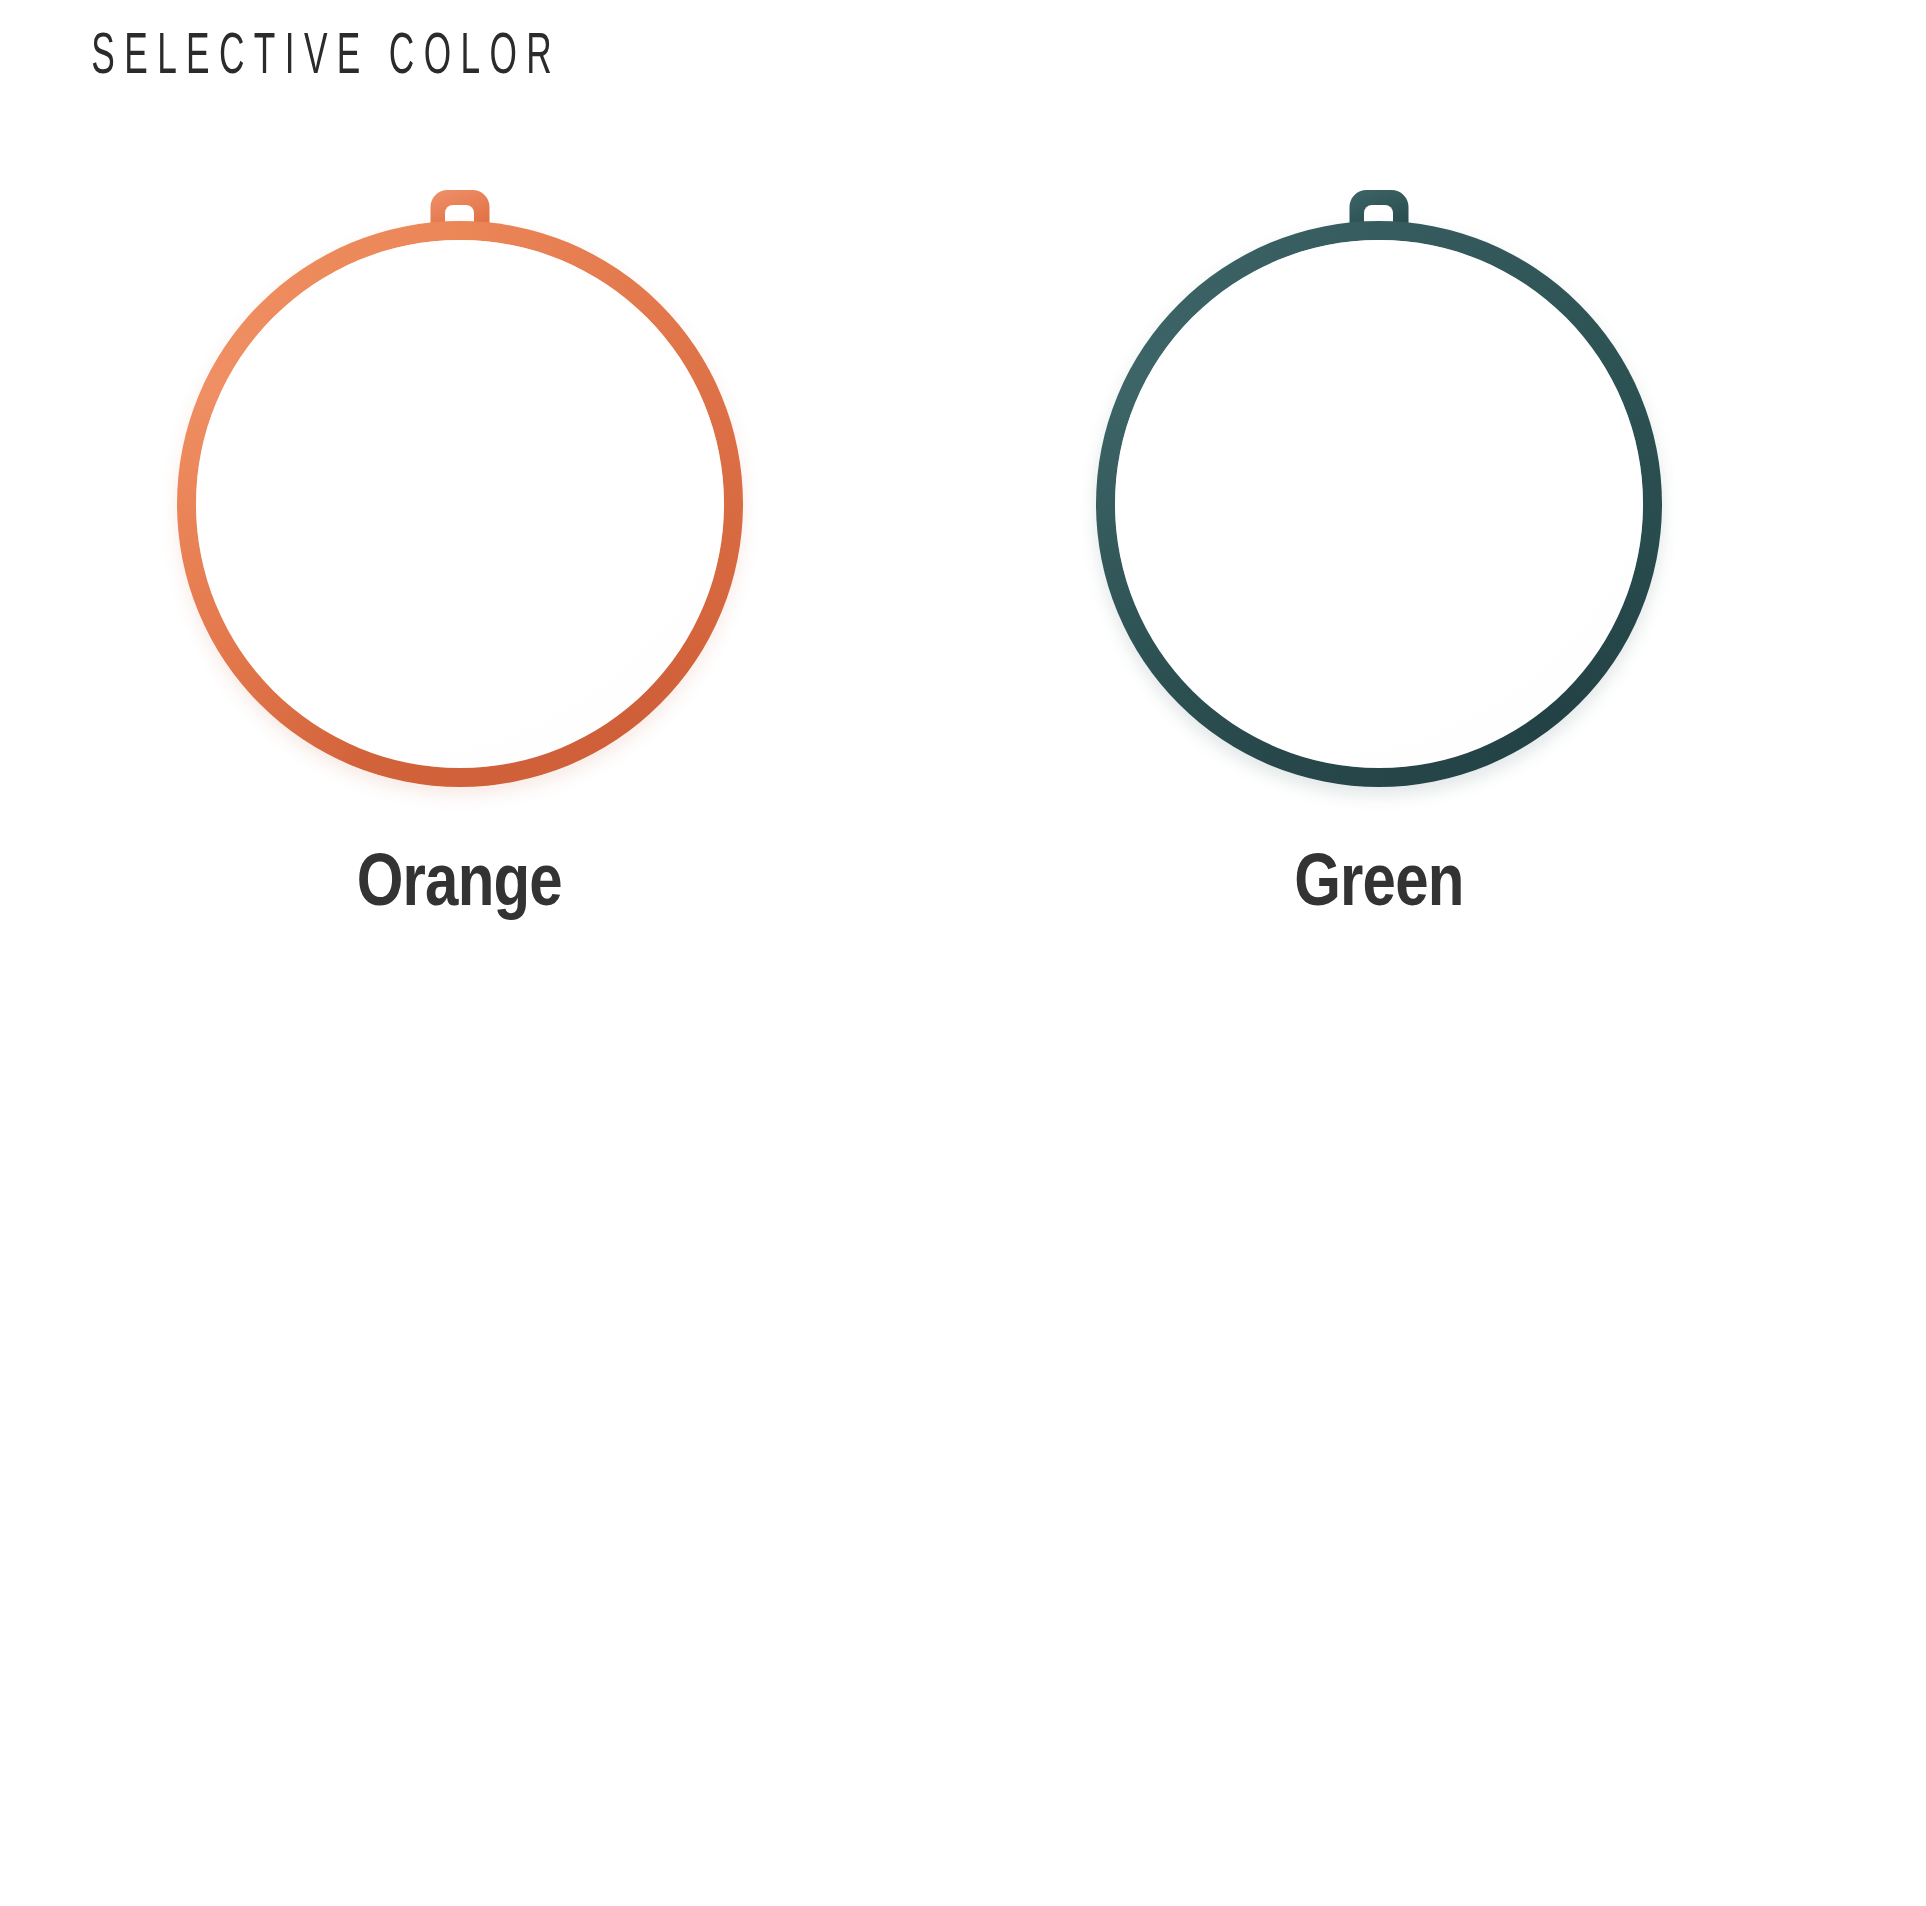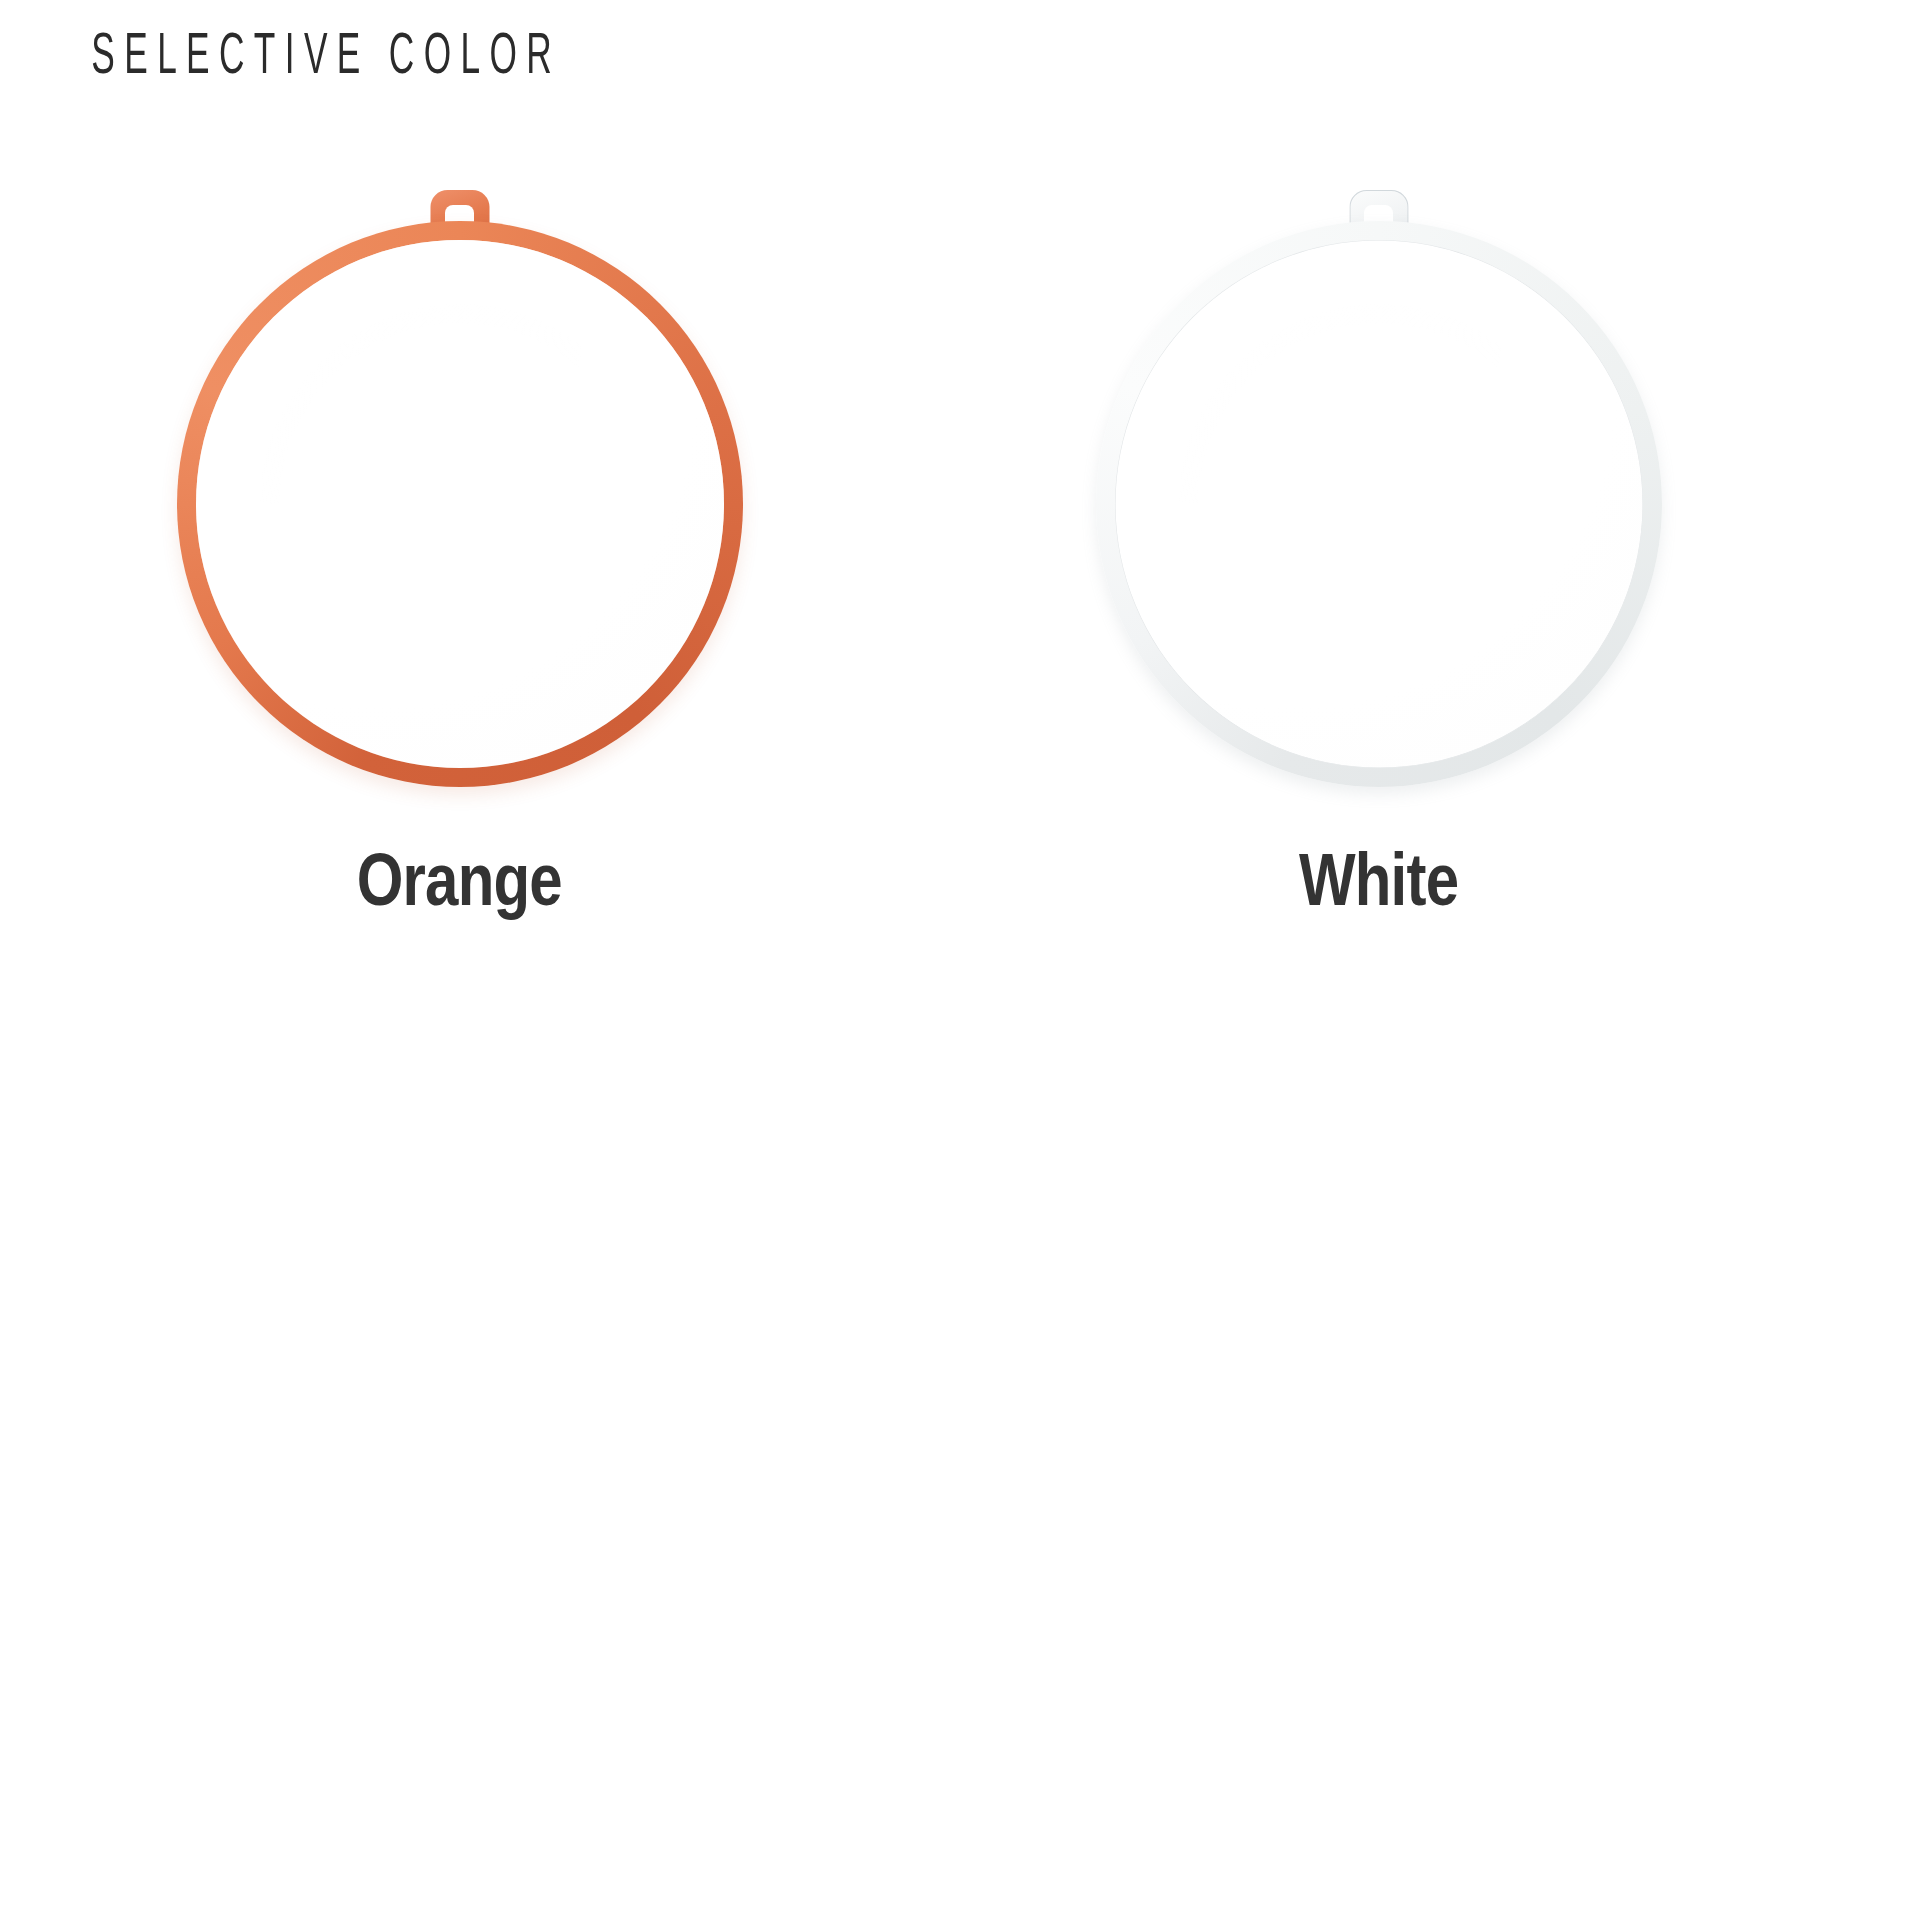--- a/index.html
+++ b/index.html
@@ -207,25 +207,25 @@
     <div class="hoop-stage">
       <div class="hoop-tab tab-orange"></div>
       <div class="hoop-ring ring-orange">
         <div class="hoop-gloss"></div>
       </div>
     </div>
     <div class="hoop-label">Orange</div>
   </div>
 
 
-
   <div class="cell">
     <div class="hoop-stage">
-      <div class="hoop-tab tab-white"></div>
-      <div class="hoop-ring ring-white">
+      <div class="hoop-tab tab-green"></div>
+      <div class="hoop-ring ring-green">
         <div class="hoop-gloss"></div>
       </div>
     </div>
-    <div class="hoop-label">White</div>
+    <div class="hoop-label">Green</div>
   </div>
 
+
 </div>
 
 
 </body></html>

